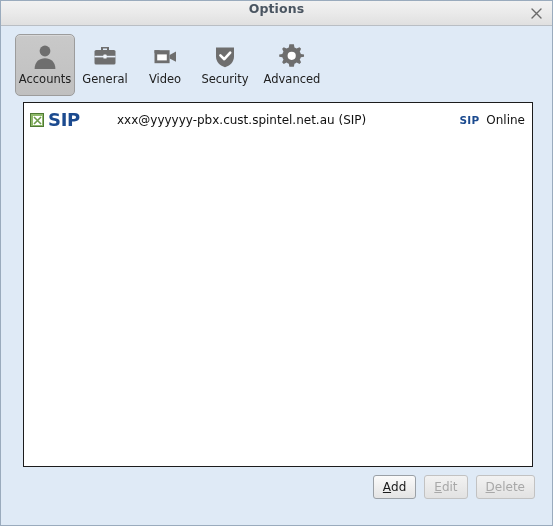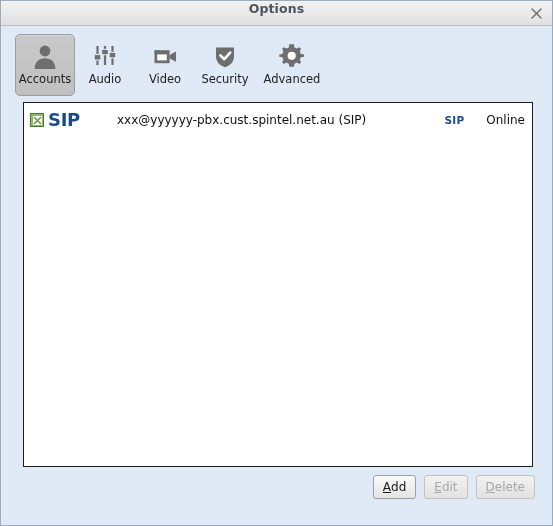--- a/index.html
+++ b/index.html
@@ -155,21 +155,21 @@
     padding-right: 2px;
     white-space: nowrap;
   }
   #status-protocol {
     font-size: 10.5px;
     font-weight: bold;
     color: #1b4a8f;
     letter-spacing: 0.2px;
   }
   #status-text {
-    margin-left: 22px;
+    margin-left: 7px;
     font-size: 12px;
     color: #101010;
   }
 
   
   #button-bar {
     position: absolute;
     right: 17px;
     top: 474px;
     display: flex;
@@ -220,34 +220,32 @@
     <div class="tool-item selected">
       <span class="tool-icon">
         <svg width="28" height="28" viewBox="0 0 28 28">
           <circle cx="14" cy="9" r="5.4" fill="#6e6e6e"></circle>
           <path d="M3.6,27 C3.6,19.6 8.4,16.2 14,16.2 C19.6,16.2 24.4,19.6 24.4,27 Z" fill="#6e6e6e"></path>
         </svg>
       </span>
       <span class="tool-label">Accounts</span>
     </div>
 
-
     <div class="tool-item">
       <span class="tool-icon">
         <svg width="28" height="28" viewBox="0 0 28 28">
-          <rect x="5.4" y="4" width="2.2" height="19" fill="#6e6e6e"></rect>
-          <rect x="12.9" y="4" width="2.2" height="19" fill="#6e6e6e"></rect>
-          <rect x="20.4" y="4" width="2.2" height="19" fill="#6e6e6e"></rect>
-          <rect x="3.2" y="12.6" width="6.6" height="5.4" rx="1.2" fill="#6e6e6e" stroke="#e7eef8" stroke-width="1"></rect>
-          <rect x="10.7" y="7.4" width="6.6" height="5.4" rx="1.2" fill="#6e6e6e" stroke="#e7eef8" stroke-width="1"></rect>
-          <rect x="18.2" y="10.4" width="6.6" height="5.4" rx="1.2" fill="#6e6e6e" stroke="#e7eef8" stroke-width="1"></rect>
-        </svg>
-      </span>
-      <span class="tool-label">Audio</span>
-    </div>
+          <path d="M10,5 L18,5 L18,8 L16,8 L16,6.6 L12,6.6 L12,8 L10,8 Z" fill="#6e6e6e"></path>
+          <rect x="3.5" y="8" width="21" height="14.5" rx="1.6" fill="#6e6e6e"></rect>
+          <rect x="3.5" y="13.8" width="21" height="1.6" fill="#e7eef8"></rect>
+          <rect x="12.4" y="12.6" width="3.2" height="4" rx="0.6" fill="#f2f6fb"></rect>
+        </svg>
+      </span>
+      <span class="tool-label">General</span>
+    </div>
+
 
     <div class="tool-item">
       <span class="tool-icon">
         <svg width="28" height="28" viewBox="0 0 28 28">
           <path d="M3.5,8.2 L3.5,21.2 L18.6,21.2 L18.6,8.2 Z" fill="#6e6e6e"></path>
           <path d="M18.6,13 L25,9.6 L25,19.8 L18.6,16.4 Z" fill="#6e6e6e"></path>
           <rect x="6.2" y="12.4" width="9.6" height="6" fill="#ffffff"></rect>
           <path d="M3.5,8.2 L3.5,11.2 L8.6,11.2 L8.6,8.2 Z" fill="#6e6e6e"></path>
         </svg>
       </span>

